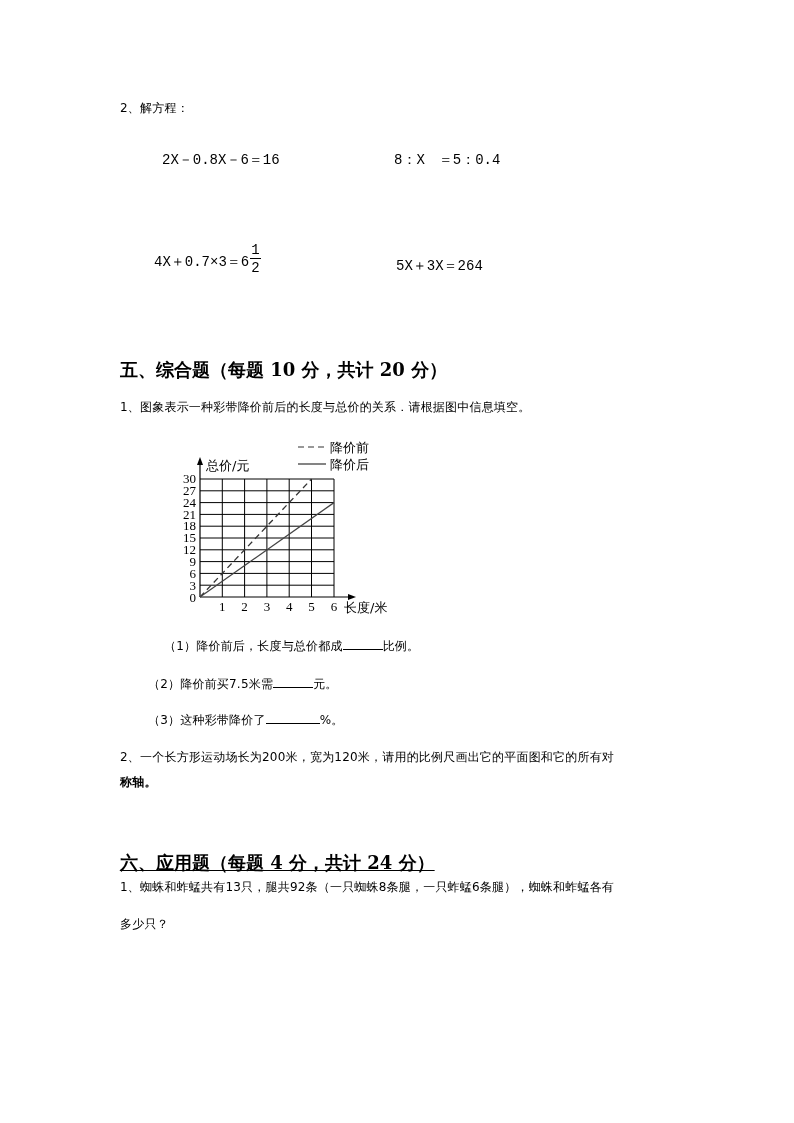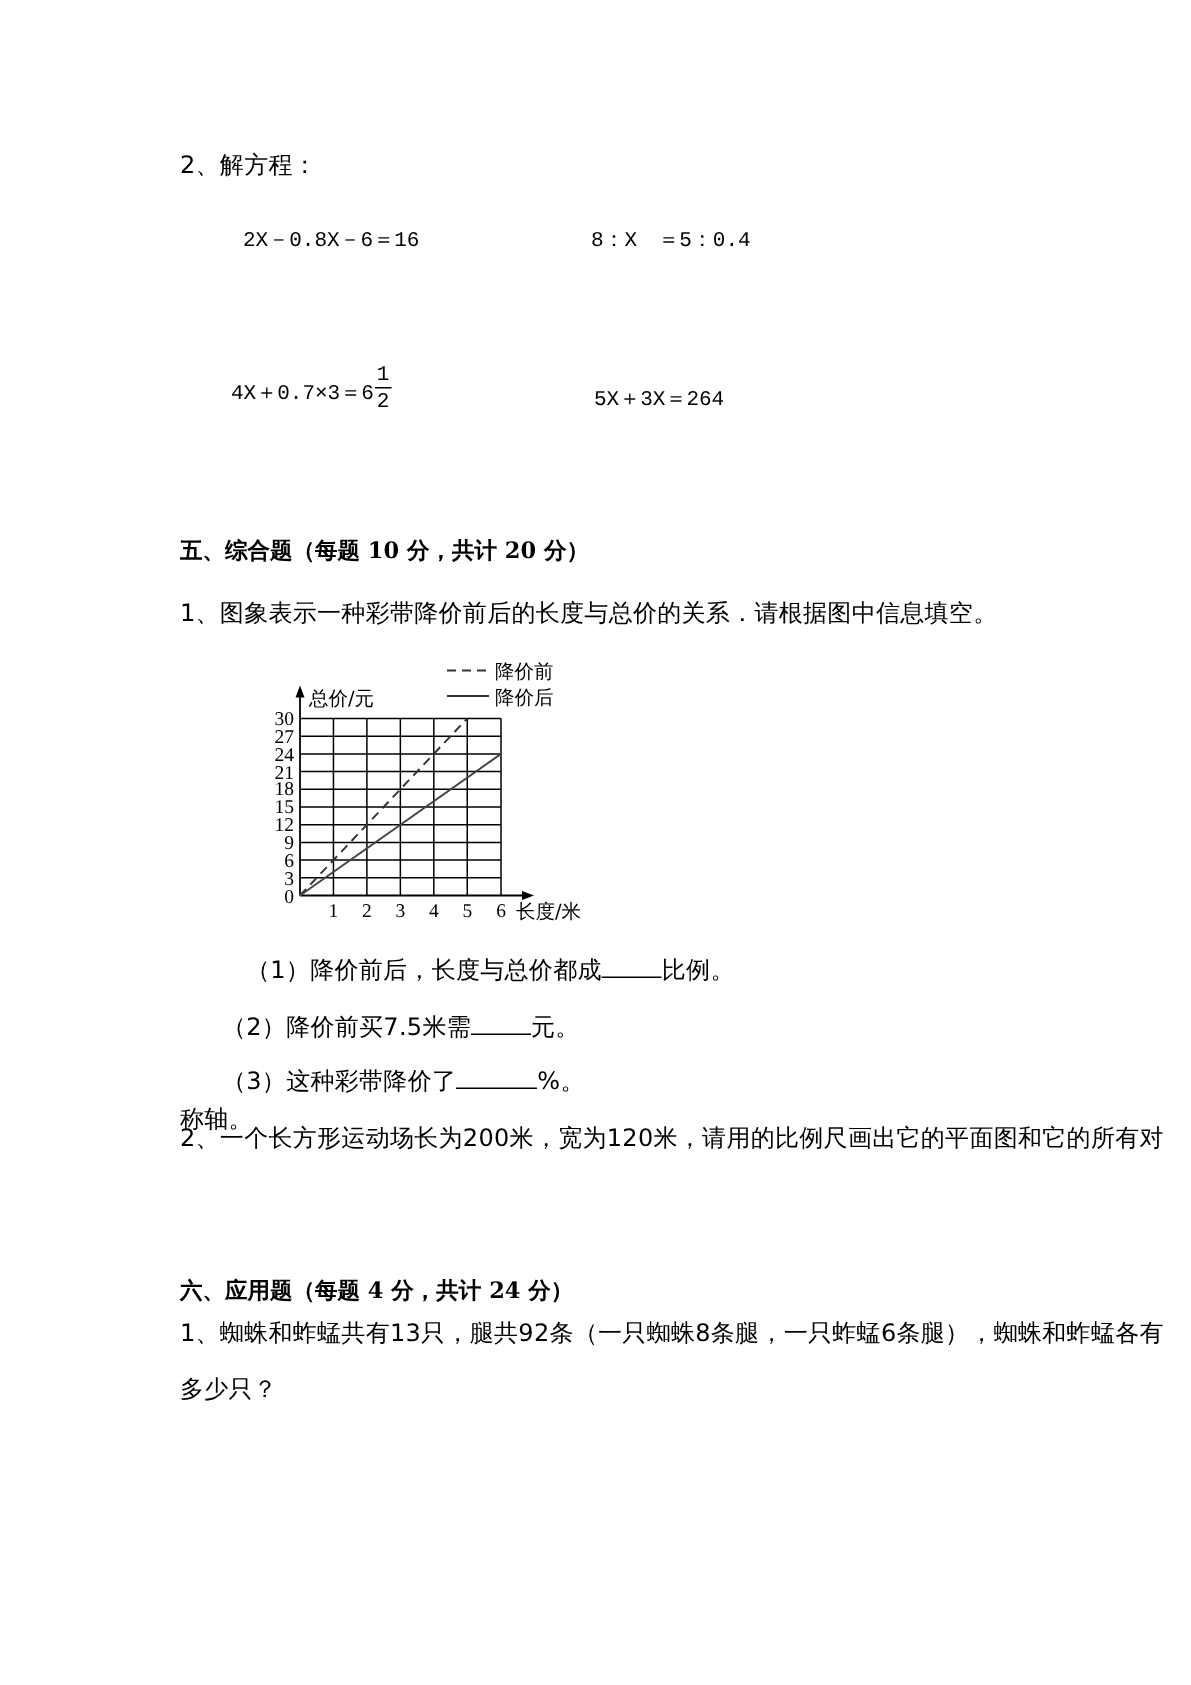--- a/index.html
+++ b/index.html
@@ -1,21 +1,21 @@
 <!DOCTYPE html>
 <html><head>
 <meta charset="utf-8">
 <style>
   html, body { margin: 0; padding: 0; background: #ffffff; }
   body { width: 794px; height: 1123px; position: relative; overflow: hidden;
          font-family: "DejaVu Sans", "Liberation Sans", sans-serif; color: #000; }
   .abs { position: absolute; white-space: nowrap; }
-  .txt { font-size: 16px; letter-spacing: 0.2px; }
+  .txt { font-size: 12px; letter-spacing: 0.2px; }
   .eq { font-family: "Liberation Mono", "DejaVu Sans Mono", monospace; font-size: 14px; }
-  .heading { font-size: 15px; font-weight: bold; font-family: "DejaVu Serif", "Liberation Serif", serif; }
+  .heading { font-size: 18px; font-weight: bold; font-family: "DejaVu Serif", "Liberation Serif", serif; }
   .frac { display: inline-block; vertical-align: middle; text-align: center; line-height: 1; margin-left: 1px; }
   .frac span { display: block; font-size: 14px; }
   .frac .num { border-bottom: 1px solid #000; padding: 0 1px 1px; }
   .frac .den { padding-top: 2px; }
   .blank { display: inline-block; border-bottom: 1px solid #000; height: 12px; vertical-align: baseline; }
   .chart { position: absolute; left: 170px; top: 435px; width: 240px; height: 185px; }
   .chart svg text { font-family: "Liberation Serif", "DejaVu Serif", serif; }
   .chart .cjk { font-family: "DejaVu Sans", sans-serif; }
 </style>
 </head>
@@ -103,17 +103,17 @@
   <span>（1）降价前后，长度与总价都成</span><span class="blank" style="width:40px;"></span><span>比例。</span>
 </div>
 <div class="abs txt" style="left:148px; top:675px;text-align:right;">
   <span>（2）降价前买7.5米需</span><span class="blank" style="width:40px;"></span><span>元。</span>
 </div>
 <div class="abs txt" style="left:148px; top:711px;">
   <span>（3）这种彩带降价了</span><span class="blank" style="width:54px;"></span><span>%。</span>
 </div>
 
 <div class="abs txt" style="left:120px; top:749px;">2、一个长方形运动场长为200米，宽为120米，请用的比例尺画出它的平面图和它的所有对</div>
-<div class="abs txt" style="left:120px; top:736px;">称轴。</div>
+<div class="abs txt" style="left:120px; top:774px;font-weight:bold;">称轴。</div>
 
-<div class="abs heading" style="left:120px; top:851px;">六、应用题（每题 4 分，共计 24 分）</div>
+<div class="abs heading" style="left:120px; top:851px;text-decoration:underline;">六、应用题（每题 4 分，共计 24 分）</div>
 <div class="abs txt" style="left:120px; top:879px;">1、蜘蛛和蚱蜢共有13只，腿共92条（一只蜘蛛8条腿，一只蚱蜢6条腿），蜘蛛和蚱蜢各有</div>
 <div class="abs txt" style="left:120px; top:916px;">多少只？</div>
 
 </body></html>

